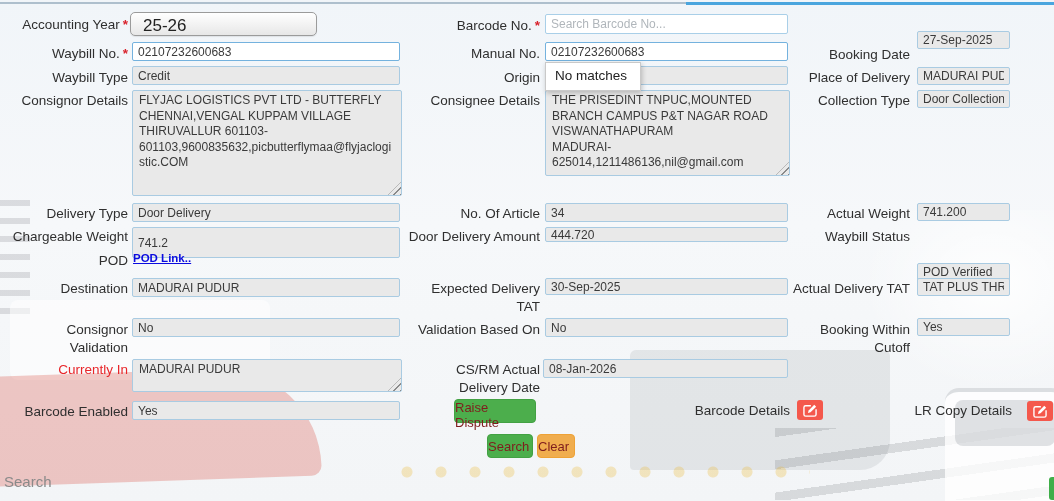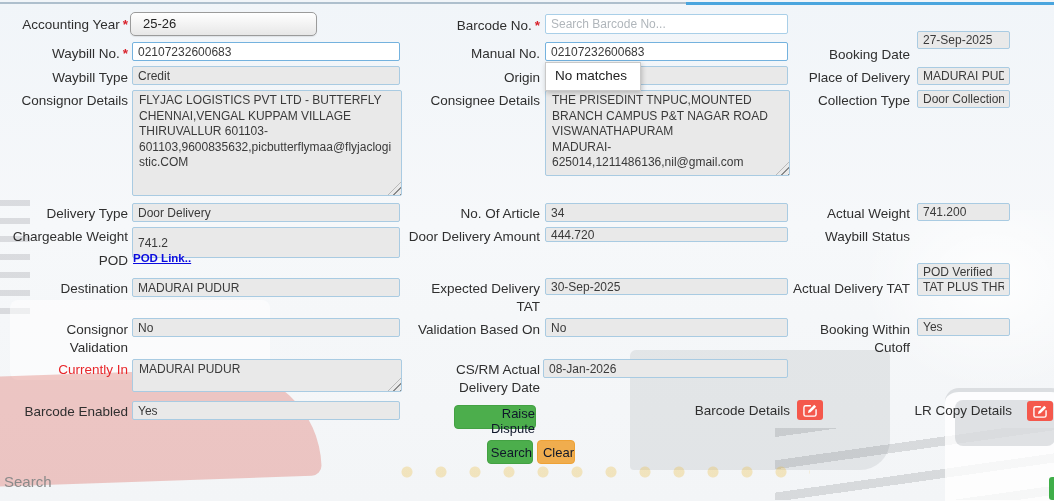--- a/index.html
+++ b/index.html
@@ -18,28 +18,28 @@
     font-size:12px;color:#3a3a3a;background:#e9e9e9;border:1px solid #a9cbe2;
     border-radius:2px;padding:1px 5px;white-space:nowrap;overflow:hidden;outline:none;}
   .fld.edit{background:#fff;border-color:#74b2de;}
   .fld.lite{border-color:#a9cfe8;}
   input.fld::placeholder{color:#b0b6bb;}
   textarea.fld{white-space:pre-wrap;resize:none;line-height:1.3;padding:2px 6px;overflow:hidden;}
   .grip{position:absolute;width:13px;height:13px;
     background:repeating-linear-gradient(315deg,#8a8a8a 0 1.4px,transparent 1.4px 4.4px);
     clip-path:polygon(100% 0,100% 100%,0 100%);}
   .sel{position:absolute;box-sizing:border-box;background:linear-gradient(#ffffff,#e7e7e7);
-    border:1px solid #9b9b9b;border-radius:5px;font-size:13px;color:#222;
+    border:1px solid #9b9b9b;border-radius:5px;font-size:17px;color:#222;
     padding:3px 12px;box-shadow:0 1px 1px rgba(0,0,0,.08);cursor:pointer;}
   .popup{position:absolute;background:#fff;border:1px solid #c9c9c9;
     box-shadow:1px 2px 5px rgba(0,0,0,.22);font-size:13.5px;color:#222;
     padding:5px 9px;z-index:5;}
-  .btn{position:absolute;box-sizing:border-box;border-radius:4px;color:#0f172a;
-    font-size:13px;text-align:right;border:1px solid;cursor:pointer;
-    font-family:"Liberation Sans",sans-serif;padding:0;margin-top:6px;}
+  .btn{position:absolute;box-sizing:border-box;border-radius:4px;color:#7f1d1d;
+    font-size:13px;text-align:left;border:1px solid;cursor:pointer;
+    font-family:"Liberation Sans",sans-serif;padding:0;}
   .btn.green{background:#4cae4c;border-color:#43a143;}
   .btn.orange{background:#f0ad4e;border-color:#eea236;}
   .iconbtn{position:absolute;width:26px;height:20px;background:#f4584c;border:none;
     border-radius:3px;display:flex;align-items:center;justify-content:center;cursor:pointer;}
   .podlink{position:absolute;color:#0b0bdf;font-size:11.5px;font-weight:bold;
     text-decoration:underline;cursor:pointer;}
   .foot{position:absolute;font-size:15px;color:#8a8a8a;}
 </style>
 </head>
 <body>

